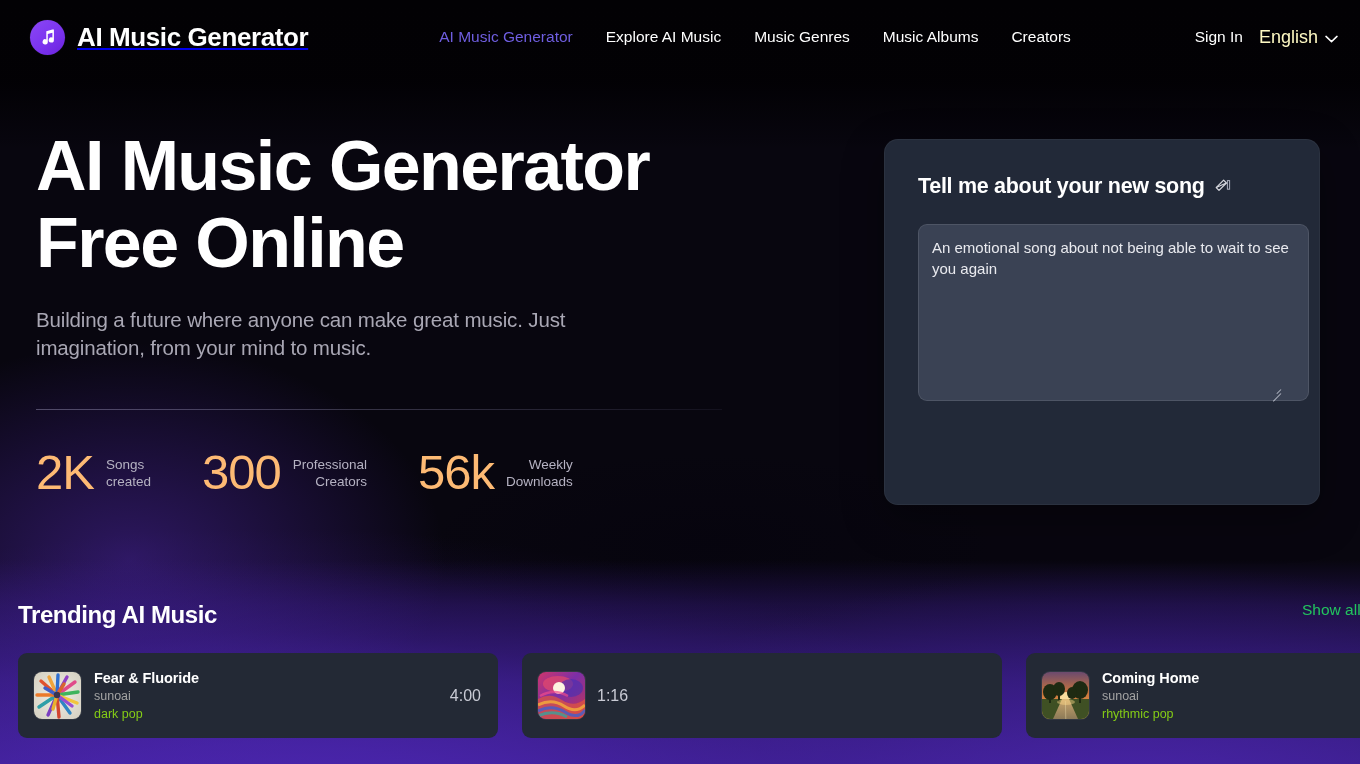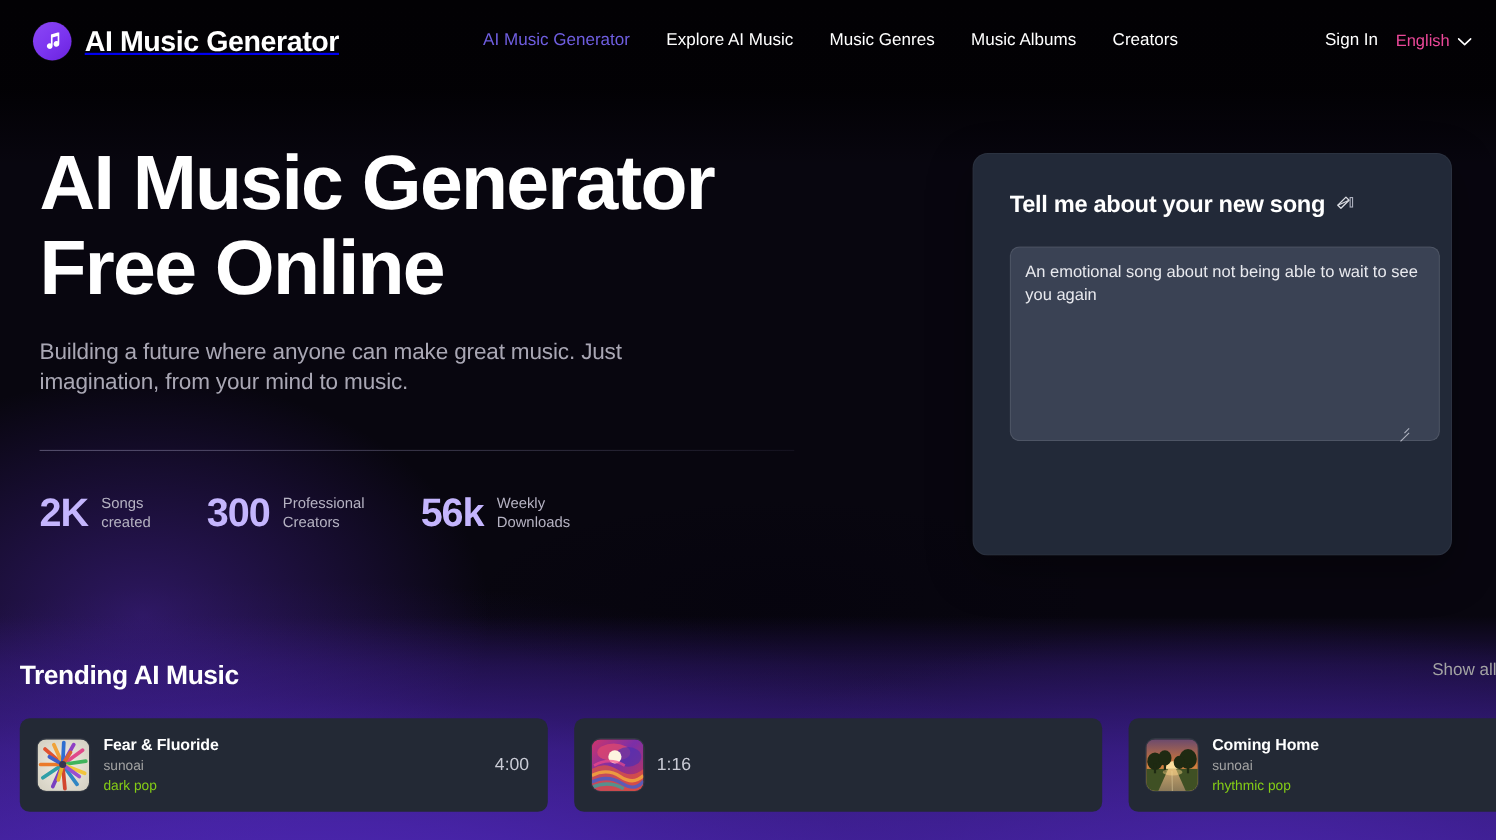--- a/index.html
+++ b/index.html
@@ -83,43 +83,43 @@
     color:#ffffff; font-size:15.5px; text-decoration:none; white-space:nowrap;
     font-weight:400;
   }
   nav.main-links a.active { color:#6f5ee0; }
 
   .nav-right {
     margin-left:auto; display:flex; align-items:center; gap:16px;
     padding-right:6px;
   }
   .nav-right .sign-in { color:#fff; font-size:15.5px; text-decoration:none; white-space:nowrap; }
-  .lang { display:flex; align-items:center; gap:7px; color:#ec4899; font-size:15px; cursor:pointer; }
+  .lang { display:flex; align-items:center; gap:7px; color:#fef9c3; font-size:18px; cursor:pointer; }
   .chev { display:block; }
 
   
   .hero { position:absolute; left:36px; top:128px; width:700px; z-index:10; }
   h1.hero-title {
     color:#fff; font-size:70px; line-height:77px; font-weight:700;
     letter-spacing:-1.6px;
   }
   .hero-sub {
     margin-top:24px;
     color:#a9a7b4; font-size:20.5px; line-height:28px; font-weight:400;
     max-width:600px; letter-spacing:-.15px;
   }
   .hero-rule {
     margin-top:47px;
     width:686px; height:1px;
     background:linear-gradient(90deg, rgba(170,165,200,.42) 0%, rgba(150,145,185,.30) 55%, rgba(120,115,160,.10) 100%);
   }
   .stats { margin-top:38px; display:flex; align-items:flex-start; gap:0; }
   .stat { display:flex; align-items:center; gap:12px; }
-  .stat + .stat { margin-left:51px; }
-  .stat-num { color:#c4b5fd; font-size:36px; font-weight:700; letter-spacing:-1px; line-height:1; }
+  .stat + .stat { margin-left:51px;text-align:right; }
+  .stat-num { color:#fdba74; font-size:49px; font-weight:400; letter-spacing:-1px; line-height:1; }
   .stat-lbl { color:#b5b2c2; font-size:13.5px; line-height:17px; white-space:pre-line; }
 
   
   .prompt-card {
     position:absolute; left:884px; top:139px;
     width:436px; height:366px;
     background:#222938;
     border-radius:14px;
     border:1px solid rgba(255,255,255,.045);
     z-index:12;
@@ -175,21 +175,21 @@
   }
 
   
   .trending-head {
     position:absolute; left:18px; top:601px; right:0;
     display:flex; align-items:flex-end; z-index:10;
   }
   .trending-title { color:#fff; font-size:24px; font-weight:700; letter-spacing:-.4px; }
   .show-all {
     position:absolute; left:1302px; top:601px;
-    color:#a3a3a3; font-size:15.5px; text-decoration:none; white-space:nowrap; z-index:10;
+    color:#22c55e; font-size:15.5px; text-decoration:none; white-space:nowrap; z-index:10;
   }
 
   .track-row {
     position:absolute; left:18px; top:653px;
     display:flex; gap:24px; z-index:10;
   }
   .track-card {
     width:480px; height:85px;
     background:#232935;
     border-radius:9px;

